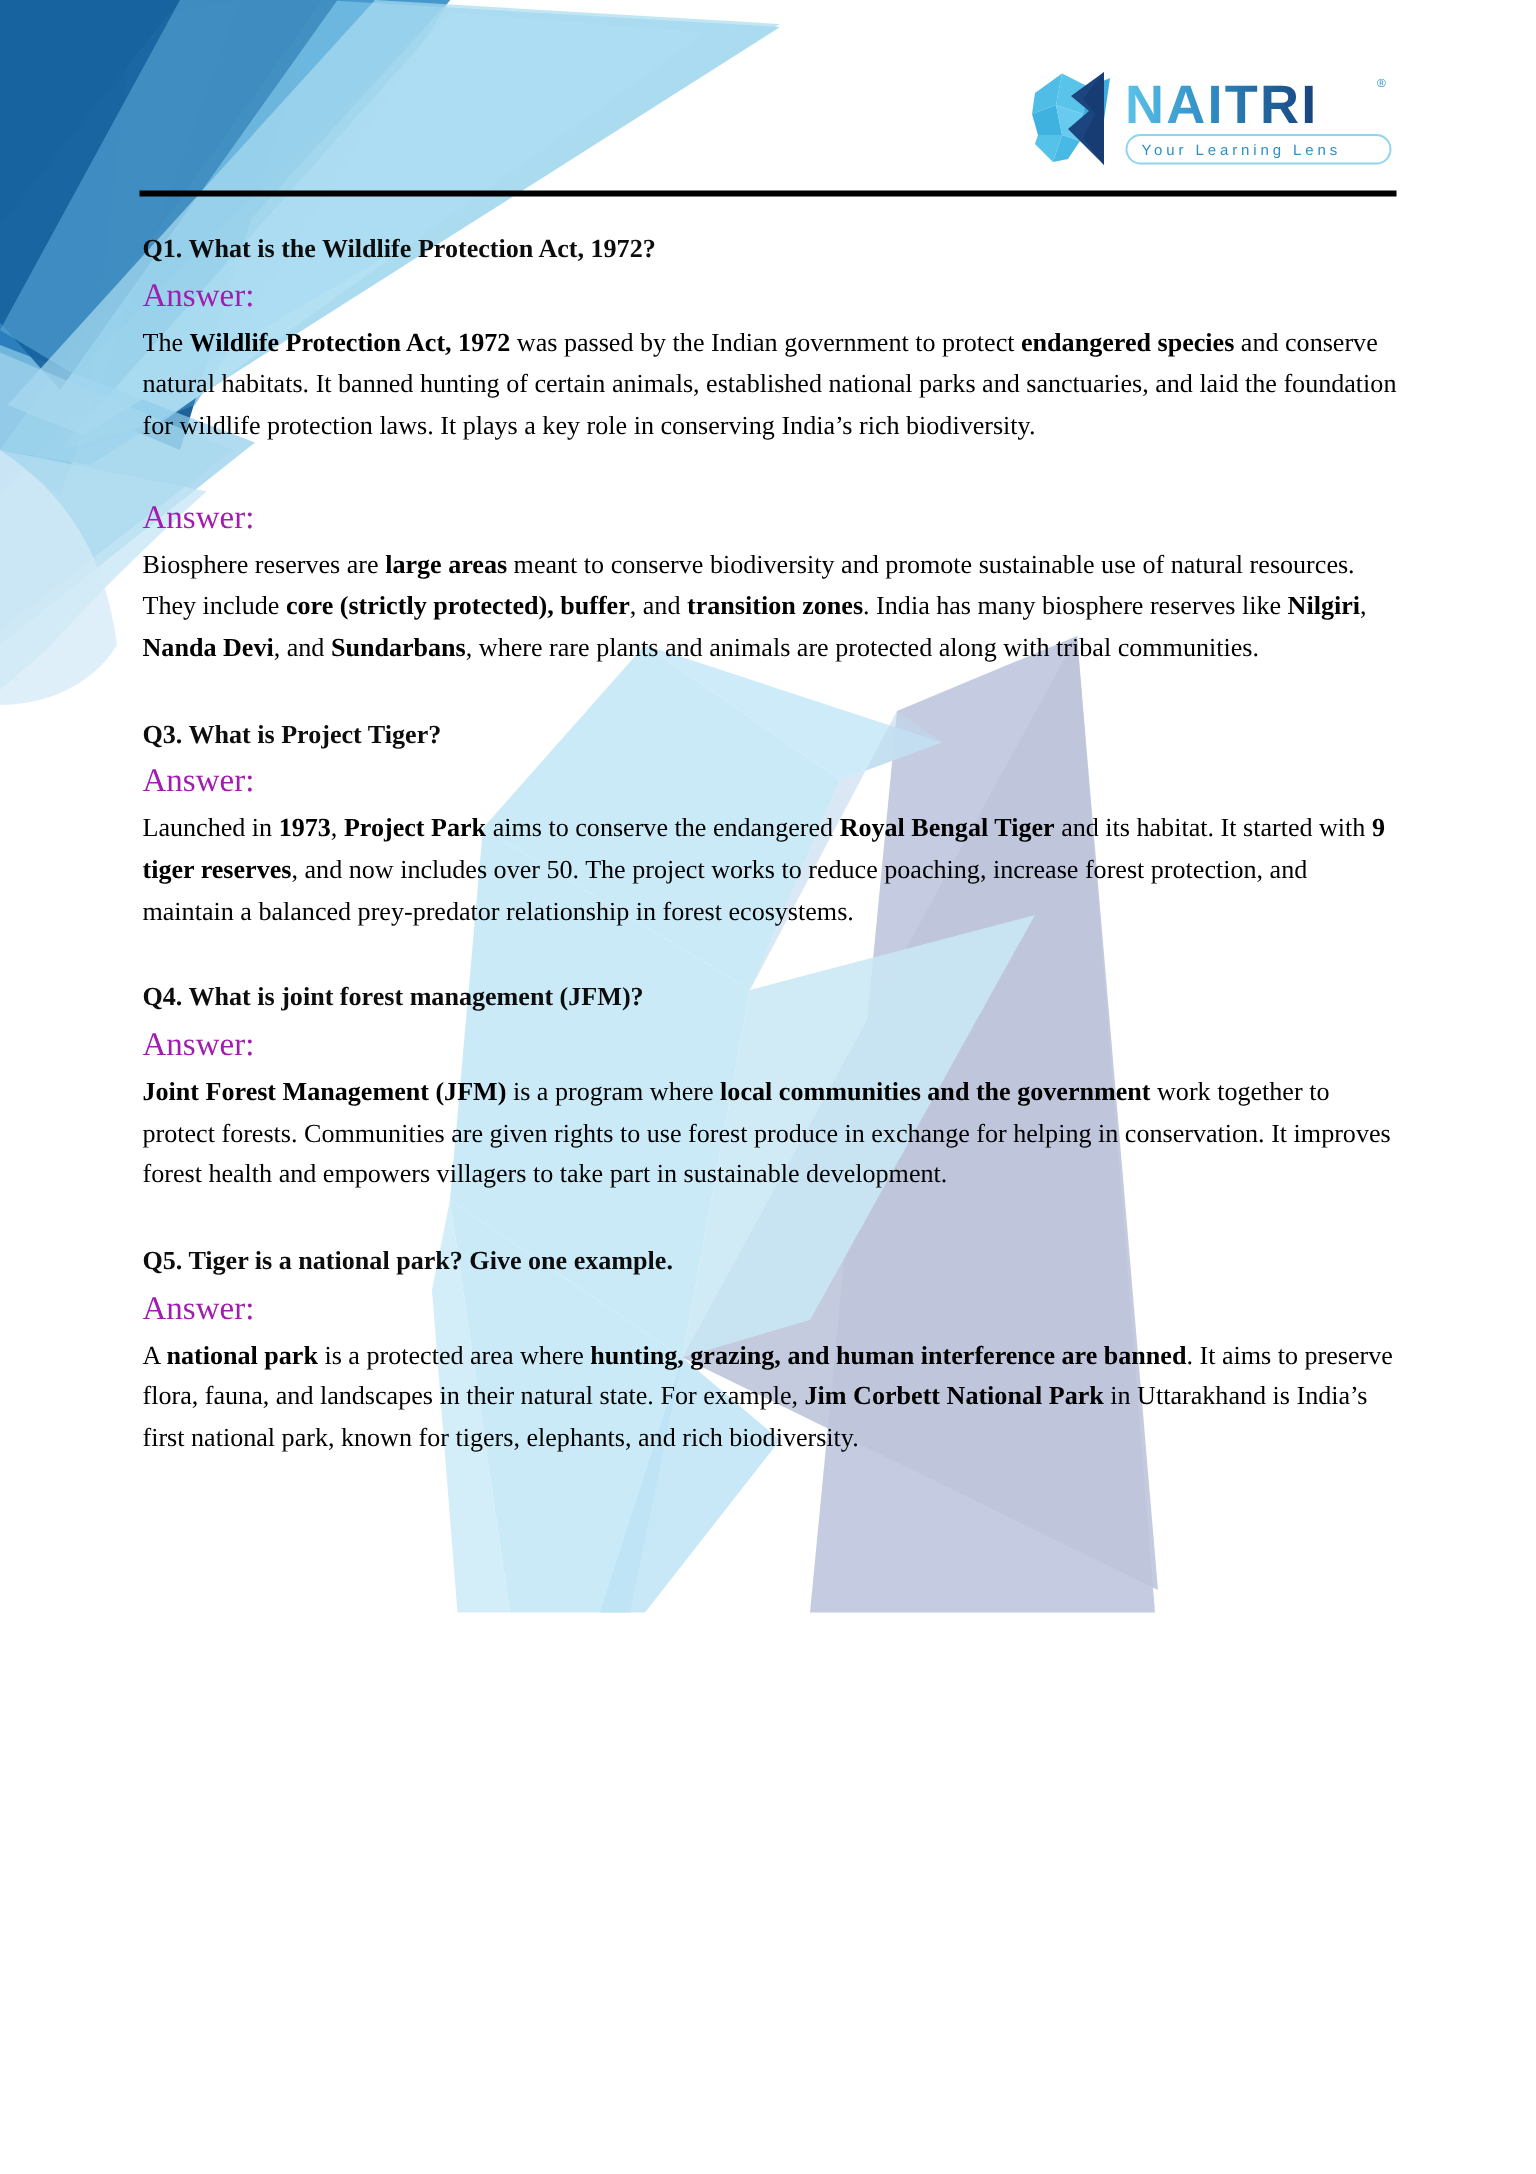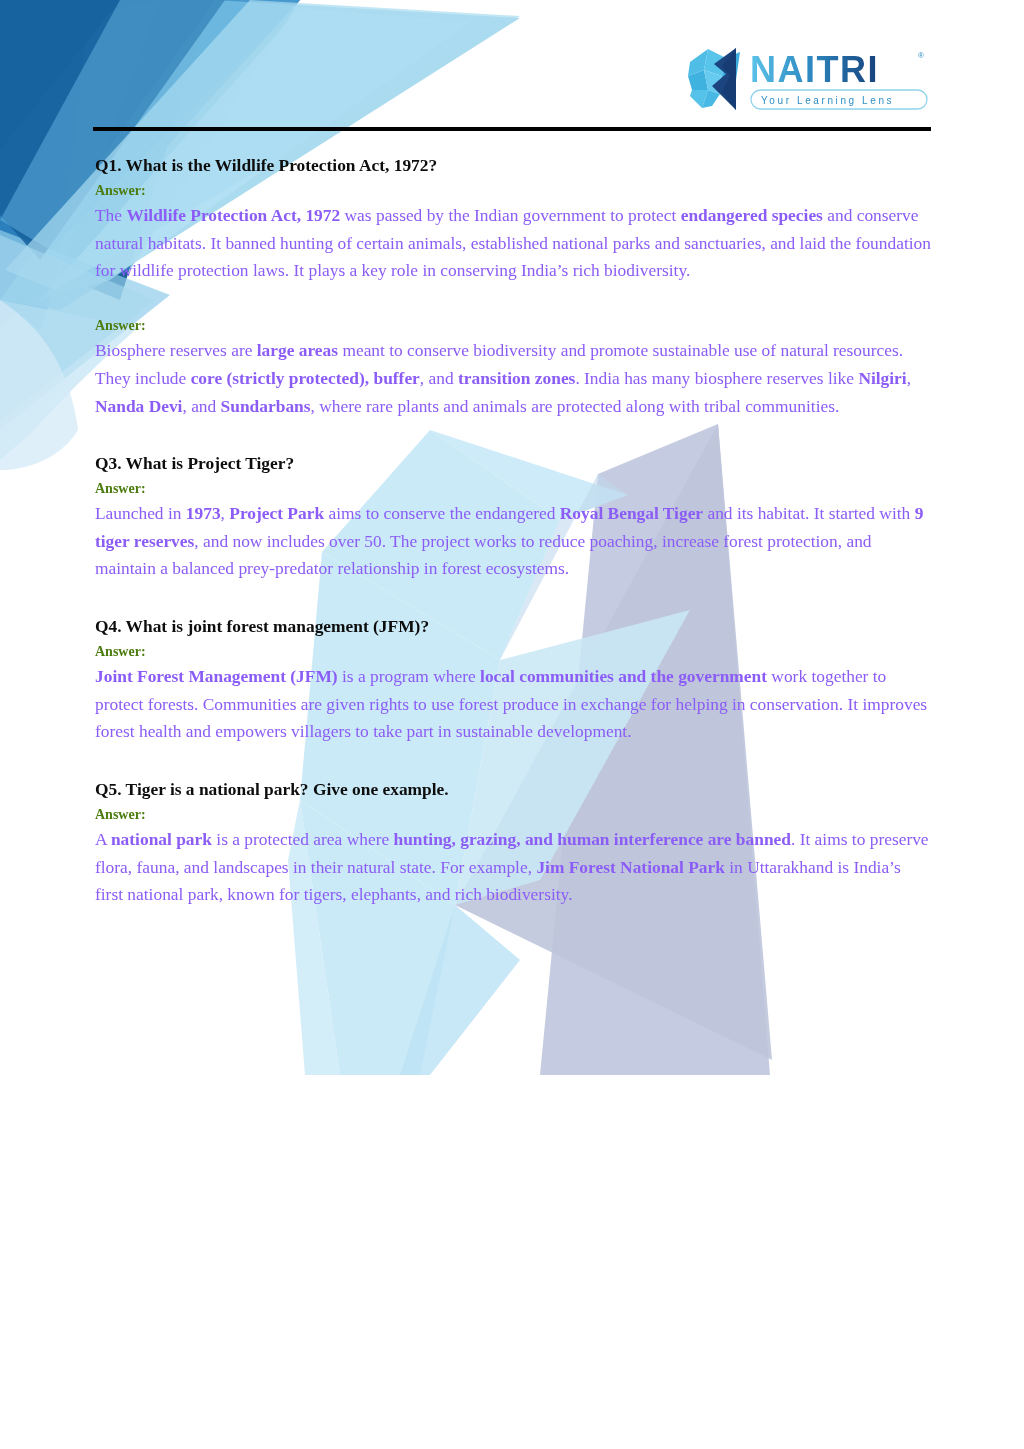--- a/index.html
+++ b/index.html
@@ -64,30 +64,30 @@
   .qa-block { margin-bottom:30px; }
   .qa-block:last-child { margin-bottom:0; }
 
   .q-text {
     font-size:17.4px;
     font-weight:bold;
     line-height:1.59;
     color:#0d0d0d;
   }
   .a-label {
-    font-size:14px;
-    font-weight:bold;
+    font-size:22px;
+    font-weight:normal;
     line-height:1.59;
-    color:#4d7c0f;
+    color:#a21caf;
   }
   .a-text {
     font-size:17.4px;
     font-weight:normal;
     line-height:1.59;
-    color:#8b5cf6;
+    color:#000000;
     text-align:left;
   }
   .a-text b { font-weight:bold; }
 </style>
 </head>
 <body>
 
 <svg id="bg-decor" viewBox="0 0 1024 1449">
 
   <g>
@@ -183,17 +183,17 @@
 
     <div class="qa-block">
       <div class="q-text">Q4. What is joint forest management (JFM)?</div>
       <div class="a-label">Answer:</div>
       <div class="a-text"><b>Joint Forest Management (JFM)</b> is a program where <b>local communities and the government</b> work together to protect forests. Communities are given rights to use forest produce in exchange for helping in conservation. It improves forest health and empowers villagers to take part in sustainable development.</div>
     </div>
 
     <div class="qa-block">
       <div class="q-text">Q5. Tiger is a national park? Give one example.</div>
       <div class="a-label">Answer:</div>
-      <div class="a-text">A <b>national park</b> is a protected area where <b>hunting, grazing, and human interference are banned</b>. It aims to preserve flora, fauna, and landscapes in their natural state. For example, <b>Jim Forest National Park</b> in Uttarakhand is India’s first national park, known for tigers, elephants, and rich biodiversity.</div>
+      <div class="a-text">A <b>national park</b> is a protected area where <b>hunting, grazing, and human interference are banned</b>. It aims to preserve flora, fauna, and landscapes in their natural state. For example, <b>Jim Corbett National Park</b> in Uttarakhand is India’s first national park, known for tigers, elephants, and rich biodiversity.</div>
     </div>
 
   </div>
 </div>
 
 </body></html>

